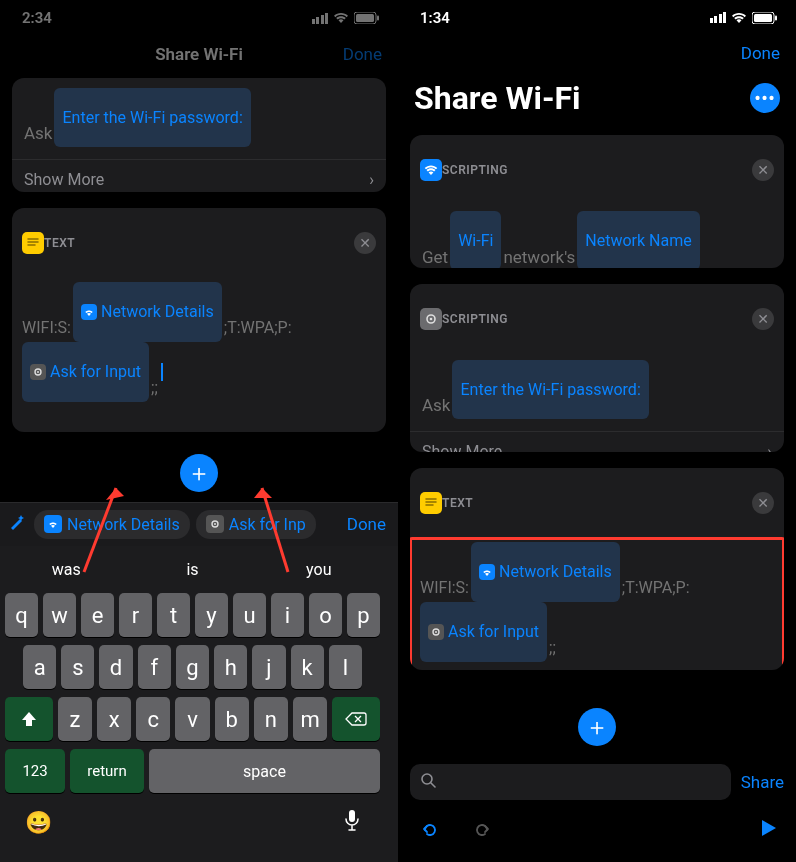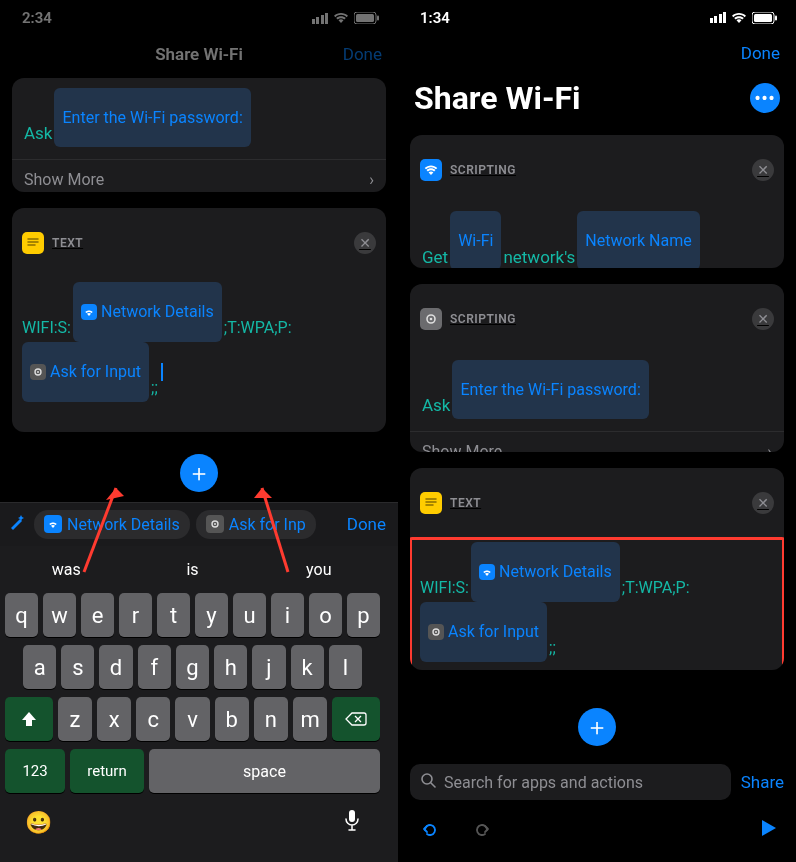--- a/index.html
+++ b/index.html
@@ -66,22 +66,20 @@
   .card {
     background:#1c1c1e;
     margin: 8px 12px;
     border-radius:12px;
     overflow:hidden;
   }
   .card-header {
     display:flex;
     align-items:center;
     padding:24px 10px;
-    gap:8px;
-    text-decoration:underline;
   }
   .card-header .badge {
     width:22px;height:22px;border-radius:5px;
     display:flex;align-items:center;justify-content:center;
   }
   .badge.blue{background:#0a84ff;}
   .badge.grey{background:#6b6b6e;}
   .badge.yellow{background:#ffcc00;}
   .card-header .hlabel {
     color:#8e8e93; font-size:12px; font-weight:600; letter-spacing:0.5px;
@@ -112,21 +110,21 @@
     padding:18px 8px;
     border-radius:6px;
     font-size:16px;
   }
   .token .tk-ic {
     width:16px;height:16px;border-radius:4px;
     display:flex;align-items:center;justify-content:center;
   }
   .tk-ic.blue{background:#0a84ff;}
   .tk-ic.grey{background:#555;}
-  .plain { color:#14b8a6;margin-top:32px; }
+  .plain { color:#737373;margin-top:32px; }
   .caret {
     display:inline-block;width:2px;height:18px;background:#0a84ff;
     vertical-align:middle;margin-left:1px;
   }
   .show-more {
     border-top:1px solid #2c2c2e;
     display:flex;align-items:center;justify-content:space-between;
     padding:10px 12px;
     color:#8e8e93;
     font-size:16px;
@@ -578,21 +576,20 @@
   <div class="flexpush"></div>
 
   <div class="search-row">
     <div class="search-box">
       <span>
         <svg width="16" height="16" viewBox="0 0 16 16">
             <circle cx="7" cy="7" r="5" fill="none" stroke="#8e8e93" stroke-width="1.6"></circle>
             <line x1="11" y1="11" x2="15" y2="15" stroke="#8e8e93" stroke-width="1.6" stroke-linecap="round"></line>
           </svg>
       </span>
-      <span>Search for apps and actions</span>
     </div>
     <span class="cancel-link">Share</span>
   </div>
 
   <div class="tool-row">
     <div style="display:flex;gap:24px">
       <span class="undo">
         <svg width="22" height="22" viewBox="0 0 22 22">
             <path d="M6 11a5 5 0 1 1 2 4" fill="none" stroke="#0a84ff" stroke-width="1.8" stroke-linecap="round"></path>
             <path d="M8 7l-3 3 3 3" fill="none" stroke="#0a84ff" stroke-width="1.8" stroke-linecap="round" stroke-linejoin="round"></path>

